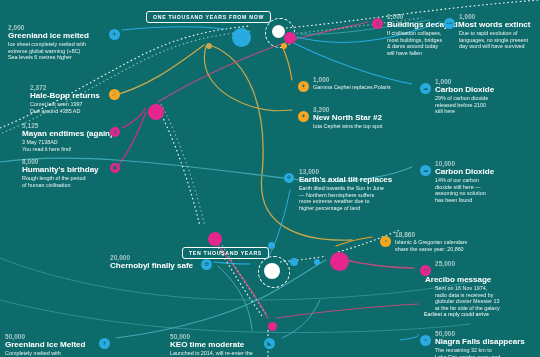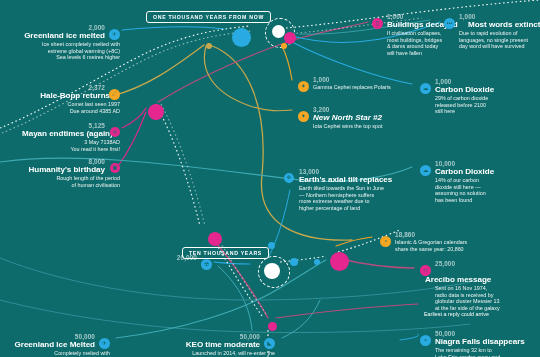--- a/index.html
+++ b/index.html
@@ -44,21 +44,21 @@
     line-height:9px;
     white-space:nowrap;
     letter-spacing:-.05px;
   }
   .entry .desc{
     font-size:5.4px;
     line-height:6.6px;
     opacity:.92;
     margin-top:1px;
   }
-  .entry.right{text-align:right;}
+  .entry.right{}
   .entry.left{text-align:left;}
 
   
   .dot{
     position:absolute;
     border-radius:50%;
     display:flex;align-items:center;justify-content:center;
     font-size:5px;color:#0d6b6b;line-height:1;
     z-index:7;
   }
@@ -176,20 +176,21 @@
         <div class="dot" style="background: rgb(229, 38, 143); width: 10px; height: 10px; top: 5px; font-size: 5.2px; right: 0px;">◎</div>
       </div>
       <div class="entry right" style="left: 22px; top: 158px; width: 98px;">
         <div class="num" style="padding-right: 15px;">8,000</div>
         <div class="ttl" style="padding-right: 15px;">Humanity's birthday</div>
         <div class="desc">Rough length of the period<br>of human civilisation</div>
         <div class="dot" style="background: rgb(229, 38, 143); width: 10px; height: 10px; top: 5px; font-size: 5.2px; right: 0px;">▣</div>
       </div>
       <div class="entry right" style="left: 110px; top: 254px; width: 102px;">
         <div class="num" style="padding-right: 15px;">20,000</div>
+        <div class="ttl" style="padding-right: 15px;">Chernobyl finally safe</div>
         <div class="dot" style="background: rgb(41, 171, 226); width: 11px; height: 11px; top: 5px; font-size: 5.72px; right: 0px;">☢</div>
       </div>
       <div class="entry right" style="left: 5px; top: 333px; width: 105px;">
         <div class="num" style="padding-right: 15px;">50,000</div>
         <div class="ttl" style="padding-right: 15px;">Greenland Ice Melted</div>
         <div class="desc">Completely melted with<br>moderate global warming</div>
         <div class="dot" style="background: rgb(41, 171, 226); width: 11px; height: 11px; top: 5px; font-size: 5.72px; right: 0px;">✈</div>
       </div>
       <div class="entry right" style="left: 170px; top: 333px; width: 105px;">
         <div class="num" style="padding-right: 15px;">50,000</div>
@@ -198,32 +199,32 @@
         <div class="dot" style="background: rgb(41, 171, 226); width: 11px; height: 11px; top: 5px; font-size: 5.72px; right: 0px;">◣</div>
       </div>
       <div class="entry left" style="left: 372px; top: 13px; width: 86px;">
         <div class="num" style="padding-left: 15px;">1,000</div>
         <div class="ttl" style="padding-left: 15px;">Buildings decayed</div>
         <div class="desc" style="padding-left: 15px;">If civilisation collapses,<br>most buildings, bridges<br>&amp; dams around today<br>will have fallen</div>
         <div class="dot" style="background: rgb(229, 38, 143); width: 11px; height: 11px; top: 5px; font-size: 5.72px; left: 0px;">▯</div>
       </div>
       <div class="entry left" style="left: 444px; top: 13px; width: 96px;">
         <div class="num" style="padding-left: 15px;">1,000</div>
-        <div class="ttl" style="padding-left: 24px;">Most words extinct</div>
+        <div class="ttl" style="padding-left: 14px;">Most words extinct</div>
         <div class="desc" style="padding-left: 15px;">Due to rapid evolution of<br>languages, no single present<br>day word will have survived</div>
         <div class="dot" style="background: rgb(41, 171, 226); width: 11px; height: 11px; top: 5px; font-size: 5.72px; left: 0px;">•••</div>
       </div>
       <div class="entry left" style="left: 298px; top: 76px; width: 130px;">
         <div class="num" style="padding-left: 15px;">1,000</div>
         <div class="desc" style="padding-left: 15px;">Gamma Cephei replaces Polaris</div>
         <div class="dot" style="background: rgb(245, 166, 35); width: 11px; height: 11px; top: 5px; font-size: 5.72px; left: 0px;">✦</div>
       </div>
       <div class="entry left" style="left: 298px; top: 106px; width: 130px;">
         <div class="num" style="padding-left: 15px;">3,200</div>
-        <div class="ttl" style="padding-left: 15px; font-style: italic;">New North Star #2</div>
+        <div class="ttl" style="padding-left: 15px;">New North Star #2</div>
         <div class="desc" style="padding-left: 15px;">Iota Cephei wins the top spot</div>
         <div class="dot" style="background: rgb(245, 166, 35); width: 11px; height: 11px; top: 5px; font-size: 5.72px; left: 0px;">✦</div>
       </div>
       <div class="entry left" style="left: 420px; top: 78px; width: 100px;">
         <div class="num" style="padding-left: 15px;">1,000</div>
         <div class="ttl" style="padding-left: 15px;">Carbon Dioxide</div>
         <div class="desc" style="padding-left: 15px;">29% of carbon dioxide<br>released before 2100<br>still here</div>
         <div class="dot" style="background: rgb(41, 171, 226); width: 11px; height: 11px; top: 5px; font-size: 5.72px; left: 0px;">☁</div>
       </div>
       <div class="entry left" style="left: 284px; top: 168px; width: 126px;">

